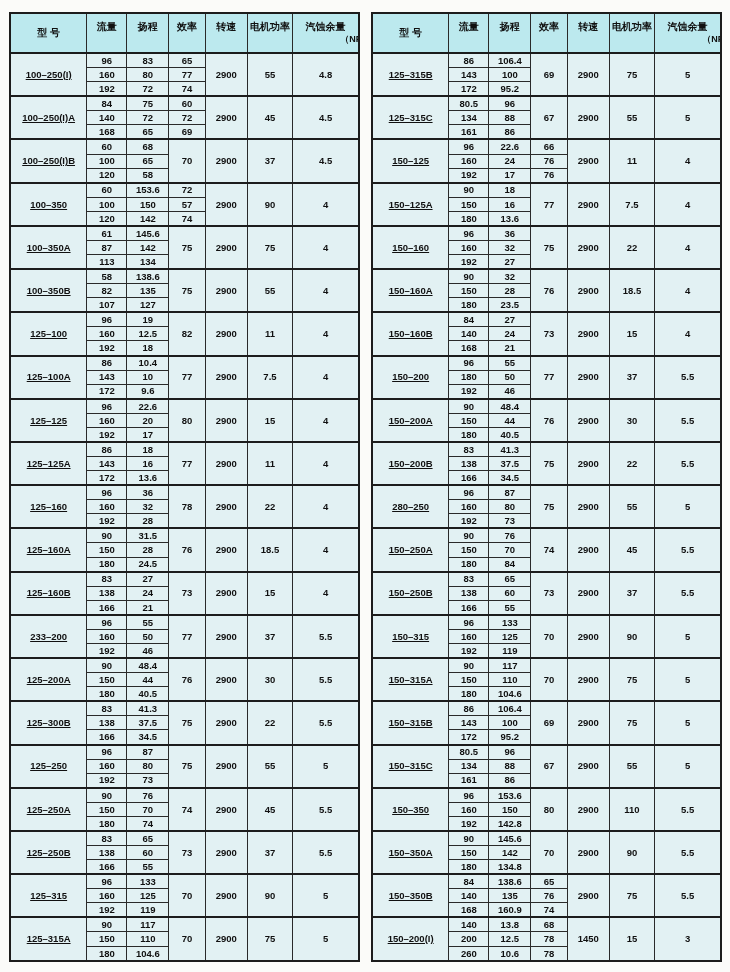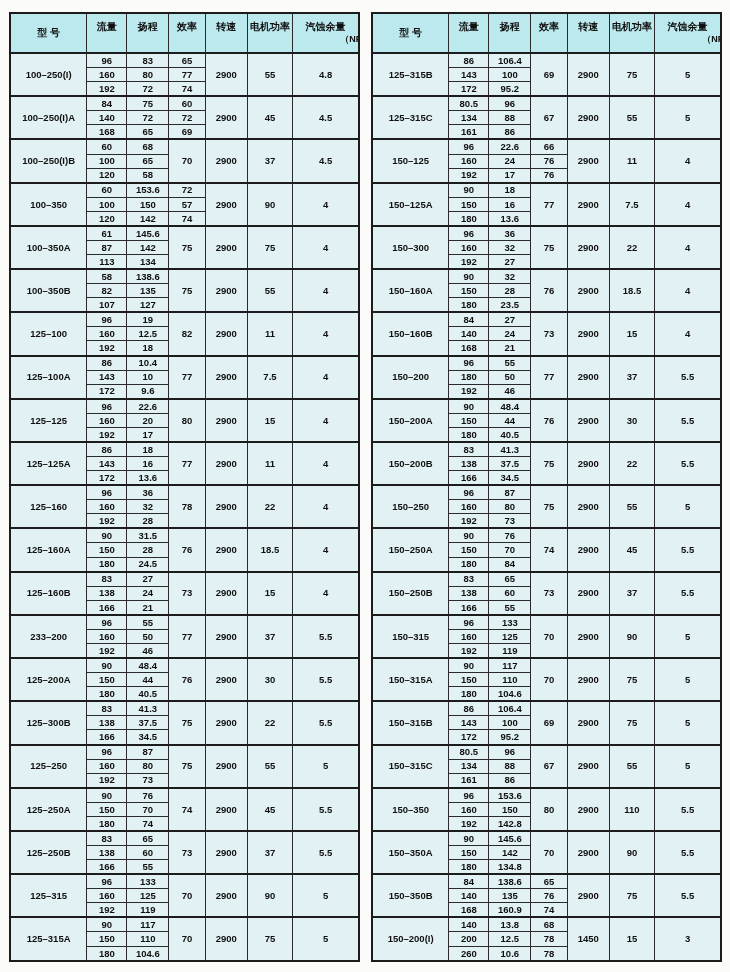--- a/index.html
+++ b/index.html
@@ -50,20 +50,21 @@
     font-weight: bold;
     line-height: 1;
     background: #e2f1f3;
   }
   table.spec tbody tr.group-start td {
     border-top: 2px solid #1c1c1c;
   }
   table.spec td.model {
     font-size: 9.5px;
     letter-spacing: 0;
+    text-decoration: underline;
   }
 </style>
 </head>
 <body>
 
 <div class="page">
 
   <table class="spec">
     <colgroup>
       <col style="width:22%">
@@ -574,21 +575,21 @@
         </tr>
         <tr>
           <td>150</td>
           <td>16</td>
         </tr>
         <tr>
           <td>180</td>
           <td>13.6</td>
         </tr>
         <tr class="group-start">
-          <td rowspan="3" class="model">150–300</td>
+          <td rowspan="3" class="model">150–160</td>
           <td>96</td>
           <td>36</td>
           <td rowspan="3">75</td>
           <td rowspan="3">2900</td>
           <td rowspan="3">22</td>
           <td rowspan="3">4</td>
         </tr>
         <tr>
           <td>160</td>
           <td>32</td>
@@ -676,21 +677,21 @@
         </tr>
         <tr>
           <td>138</td>
           <td>37.5</td>
         </tr>
         <tr>
           <td>166</td>
           <td>34.5</td>
         </tr>
         <tr class="group-start">
-          <td rowspan="3" class="model">150–250</td>
+          <td rowspan="3" class="model">280–250</td>
           <td>96</td>
           <td>87</td>
           <td rowspan="3">75</td>
           <td rowspan="3">2900</td>
           <td rowspan="3">55</td>
           <td rowspan="3">5</td>
         </tr>
         <tr>
           <td>160</td>
           <td>80</td>

